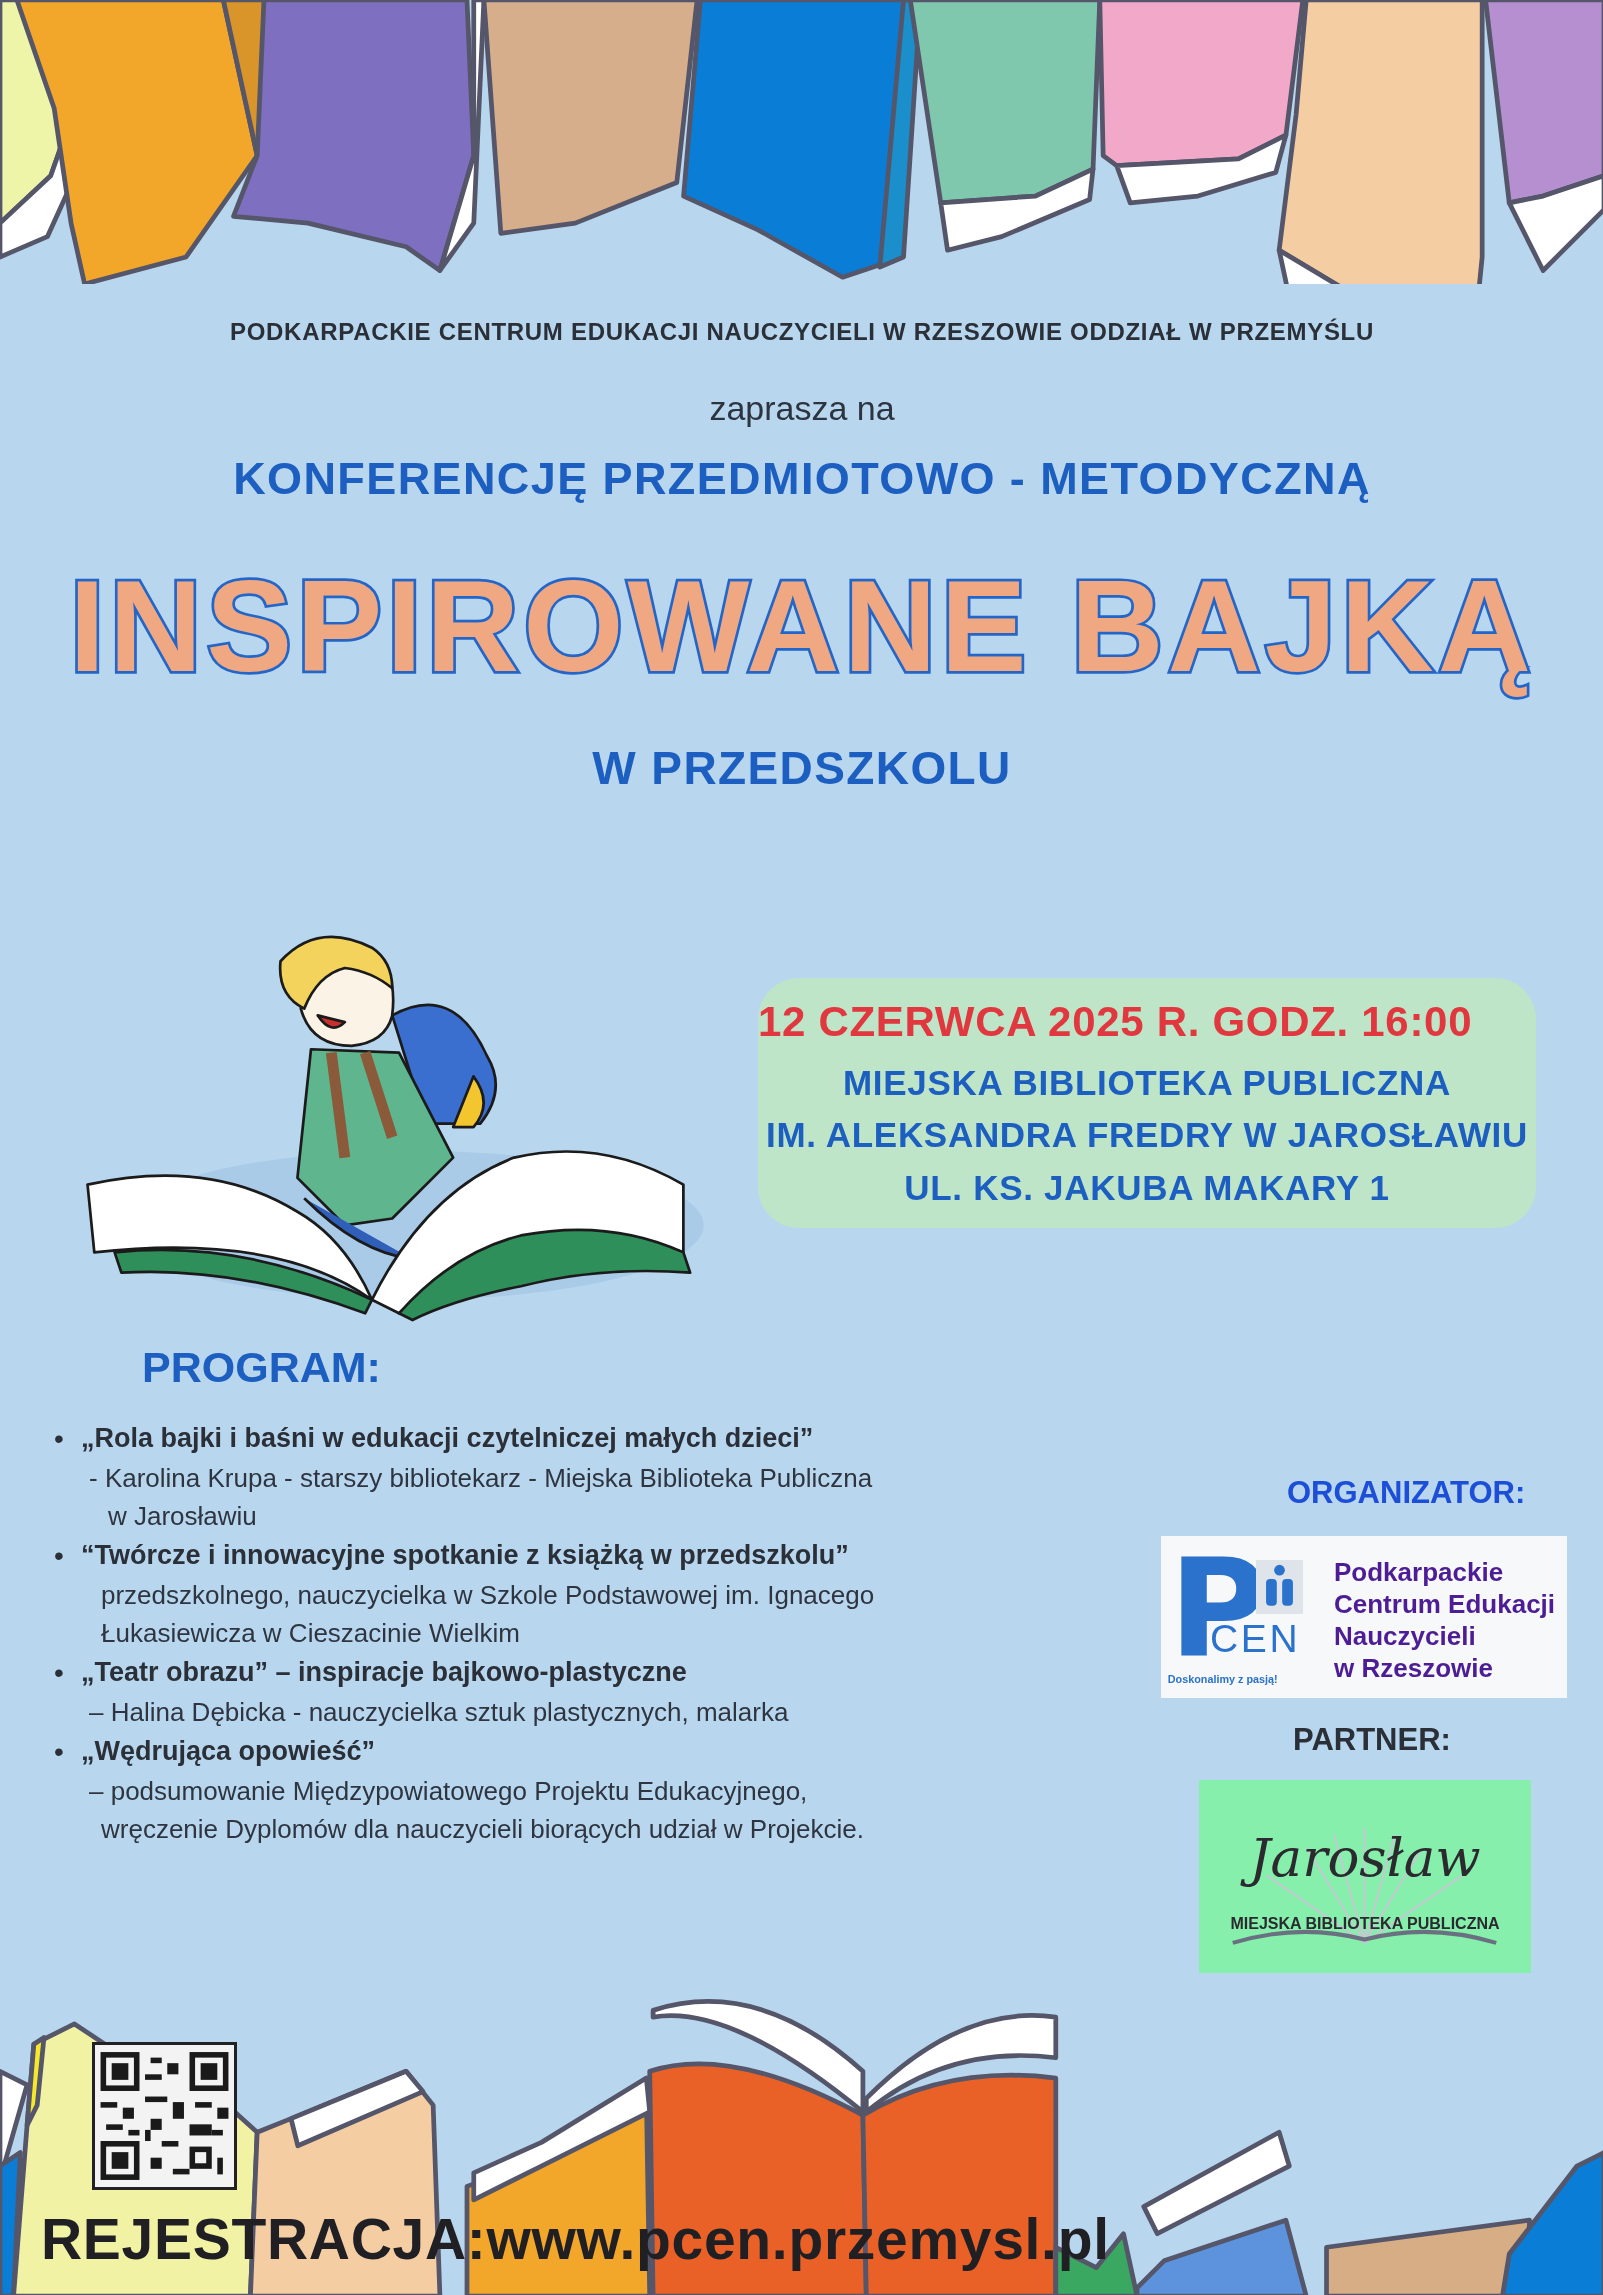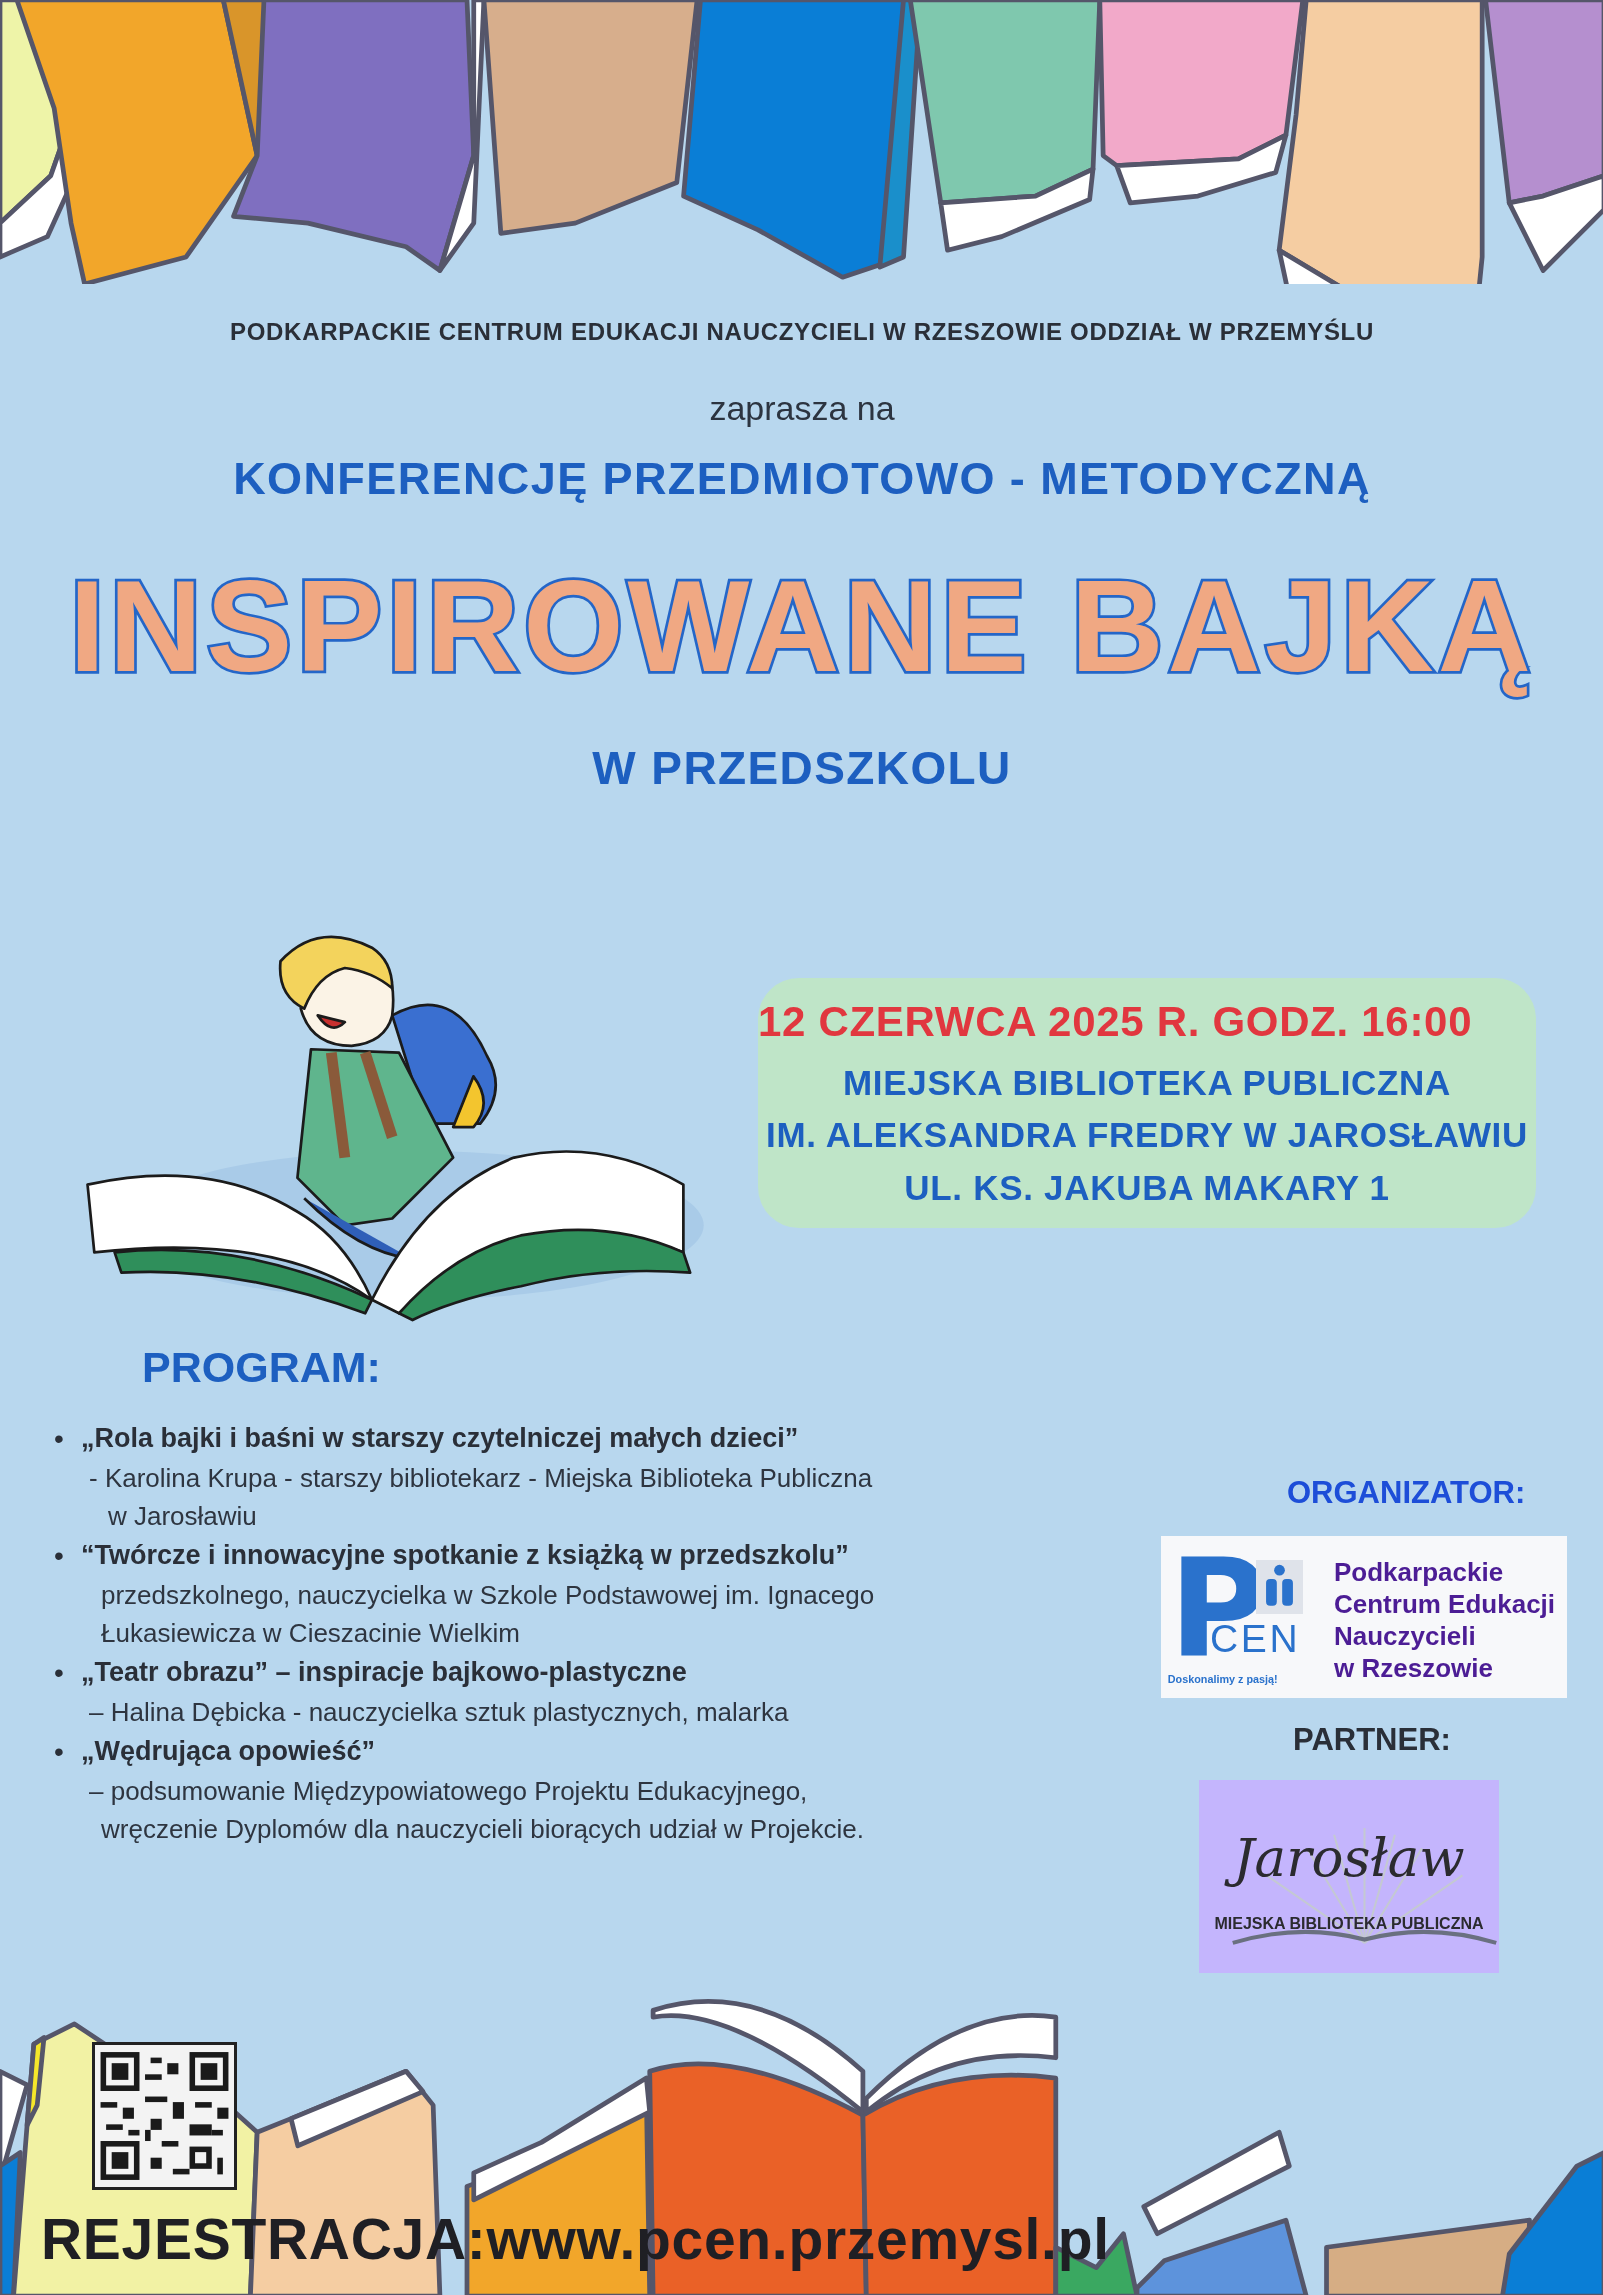--- a/index.html
+++ b/index.html
@@ -26,21 +26,21 @@
   .program-list .ptitle{font-size:27px;font-weight:bold;color:#2a2f38;line-height:41px;}
   .program-list .pdesc{font-size:26px;color:#2e3540;line-height:38px;padding-left:8px;}
   .organizer-label{position:absolute;left:1287px;top:1475px;font-size:31px;font-weight:bold;color:#1d4ed8;}
   .pcen-logo{position:absolute;left:1161px;top:1536px;width:406px;height:162px;background:#f7f8fa;}
   .pcen-logo .bigP{position:absolute;left:8px;top:12px;font-size:135px;line-height:122px;font-weight:bold;color:#2a72cc;font-family:"DejaVu Sans",sans-serif;}
   .pcen-logo .cen{position:absolute;left:49px;top:81px;font-size:39px;color:#2a72cc;letter-spacing:2.7px;}
   .pcen-logo .emblem{position:absolute;left:95px;top:24px;width:47px;height:54px;background:#dfe3ea;}
   .pcen-logo .motto{position:absolute;left:6.8px;top:137px;font-size:10.8px;font-weight:bold;color:#2a72cc;}
   .pcen-logo .name{position:absolute;left:173px;top:20px;font-size:26px;font-weight:bold;color:#4c1d95;line-height:32px;}
   .partner-label{position:absolute;left:1293px;top:1722px;font-size:31px;font-weight:bold;color:#2a2f38;}
-  .mbp-logo{position:absolute;left:1199px;top:1780px;width:300px;height:193px;background:#c4b5fd;}
+  .mbp-logo{position:absolute;left:1199px;top:1780px;width:332px;height:193px;background:#86efac;}
   .mbp-logo .script{position:absolute;left:0;width:100%;top:47px;text-align:center;font-family:"DejaVu Serif",serif;font-style:italic;font-size:53px;color:#2b2b2f;}
   .mbp-logo .lib{position:absolute;left:0;width:100%;top:135px;text-align:center;font-size:16px;font-weight:bold;color:#2b2b2f;}
   .qr{position:absolute;left:92px;top:2042px;width:139px;height:142px;background:#f3f3f3;border:3.4px solid #222;}
   .registration{position:absolute;left:41px;top:2206px;font-size:57px;font-weight:bold;color:#1f1f24;letter-spacing:0.7px;}
 </style>
 </head>
 <body>
 
 <div class="poster">
 
@@ -97,21 +97,21 @@
     <div class="date">12 CZERWCA 2025 R. GODZ. 16:00</div>
     <div class="loc" style="top:85px;">MIEJSKA BIBLIOTEKA PUBLICZNA</div>
     <div class="loc" style="top:137px;">IM. ALEKSANDRA FREDRY W JAROSŁAWIU</div>
     <div class="loc" style="top:190px;">UL. KS. JAKUBA MAKARY 1</div>
   </div>
 
   <div class="program-title">PROGRAM:</div>
   <ul class="program-list">
     <li>
       <span class="bullet">•</span>
-      <div class="ptitle">„Rola bajki i baśni w starszy czytelniczej małych dzieci”</div>
+      <div class="ptitle">„Rola bajki i baśni w edukacji czytelniczej małych dzieci”</div>
       <div class="pdesc">- Karolina Krupa - starszy bibliotekarz - Miejska Biblioteka Publiczna</div>
       <div class="pdesc" style="padding-left:27px;">  w Jarosławiu</div>
     </li>
     <li>
       <span class="bullet">•</span>
       <div class="ptitle">“Twórcze i innowacyjne spotkanie z książką w przedszkolu”</div>
       <div class="pdesc" style="padding-left:20px;">przedszkolnego,  nauczycielka w Szkole Podstawowej im. Ignacego</div>
       <div class="pdesc" style="padding-left:20px;">Łukasiewicza w Cieszacinie Wielkim</div>
     </li>
     <li>

